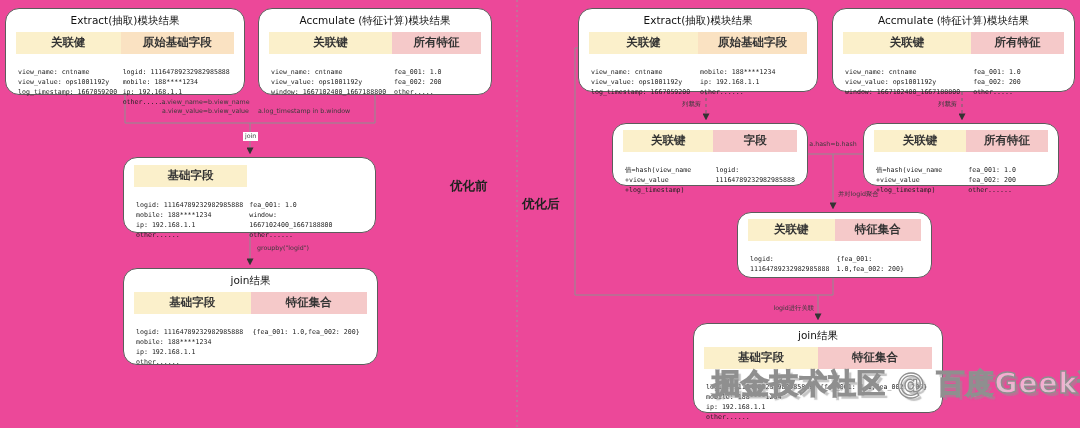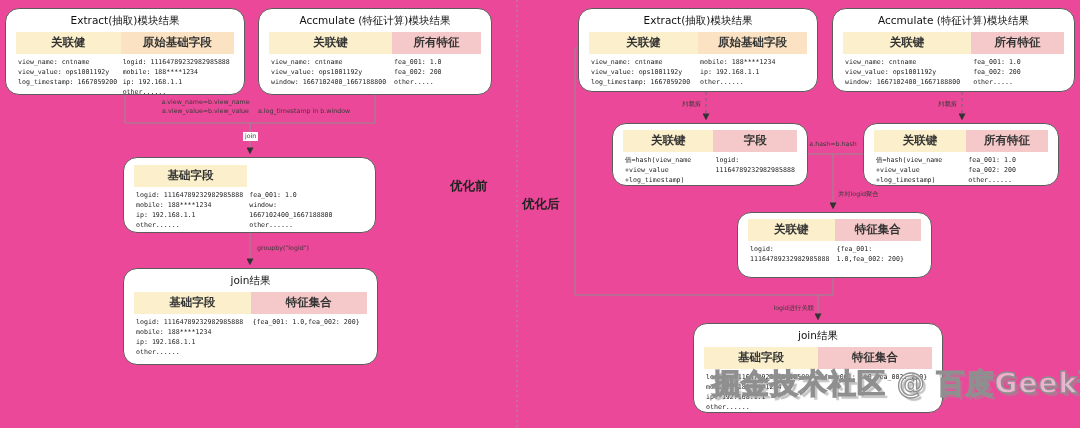--- a/index.html
+++ b/index.html
@@ -14,21 +14,21 @@
   }
   .box-title{text-align:center;font-size:10.5px;color:#111;padding:2px 0 3px;}
   .hdr-row{display:flex;margin:1px 2px 0;}
   .hdr{
     text-align:center;font-weight:bold;font-size:11.5px;color:#333;
     padding:3px 0 4px;box-sizing:border-box;
   }
   .bg-yellow{background:#FBF0CB;}
   .bg-orange{background:#FAE2C2;}
   .bg-pink{background:#F5C9C9;}
-  .content-row{display:flex;margin:3px 2px 0;}
+  .content-row{display:flex;margin:13px 2px 0;}
   .ccol{
     font-family:"DejaVu Sans Mono","Liberation Mono",monospace;
     font-size:6.6px;line-height:1.5;color:#222;white-space:pre-line;
     box-sizing:border-box;padding:1px 3px 0 2px;
   }
   .lbl{
     position:absolute;font-size:6.3px;color:#3a3a3a;z-index:3;line-height:1.35;
     white-space:pre-line;
   }
   .side-label{

